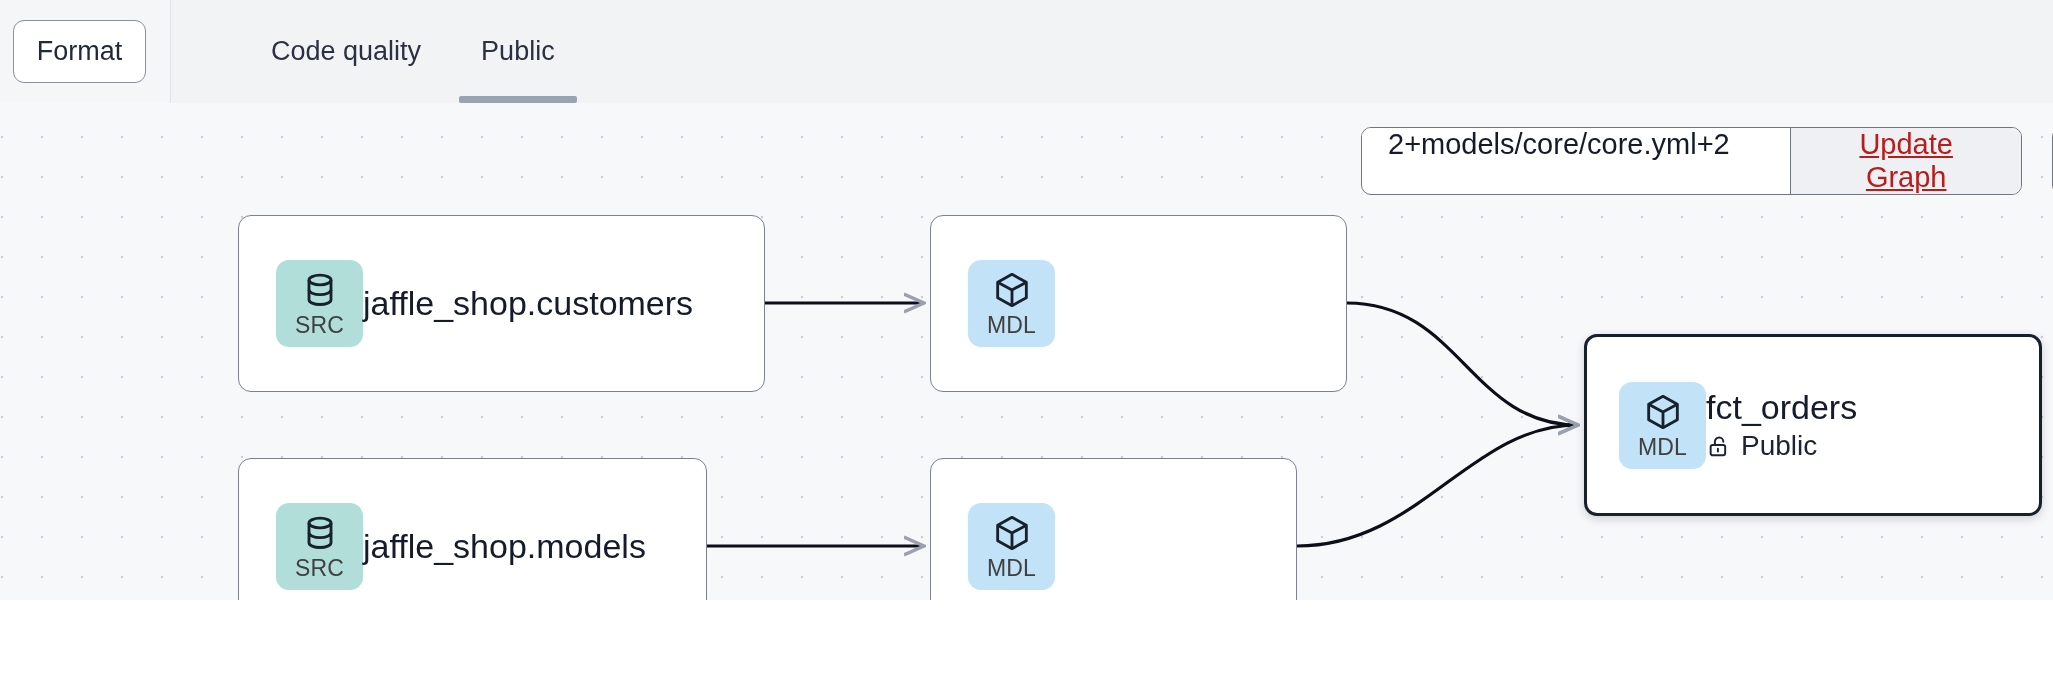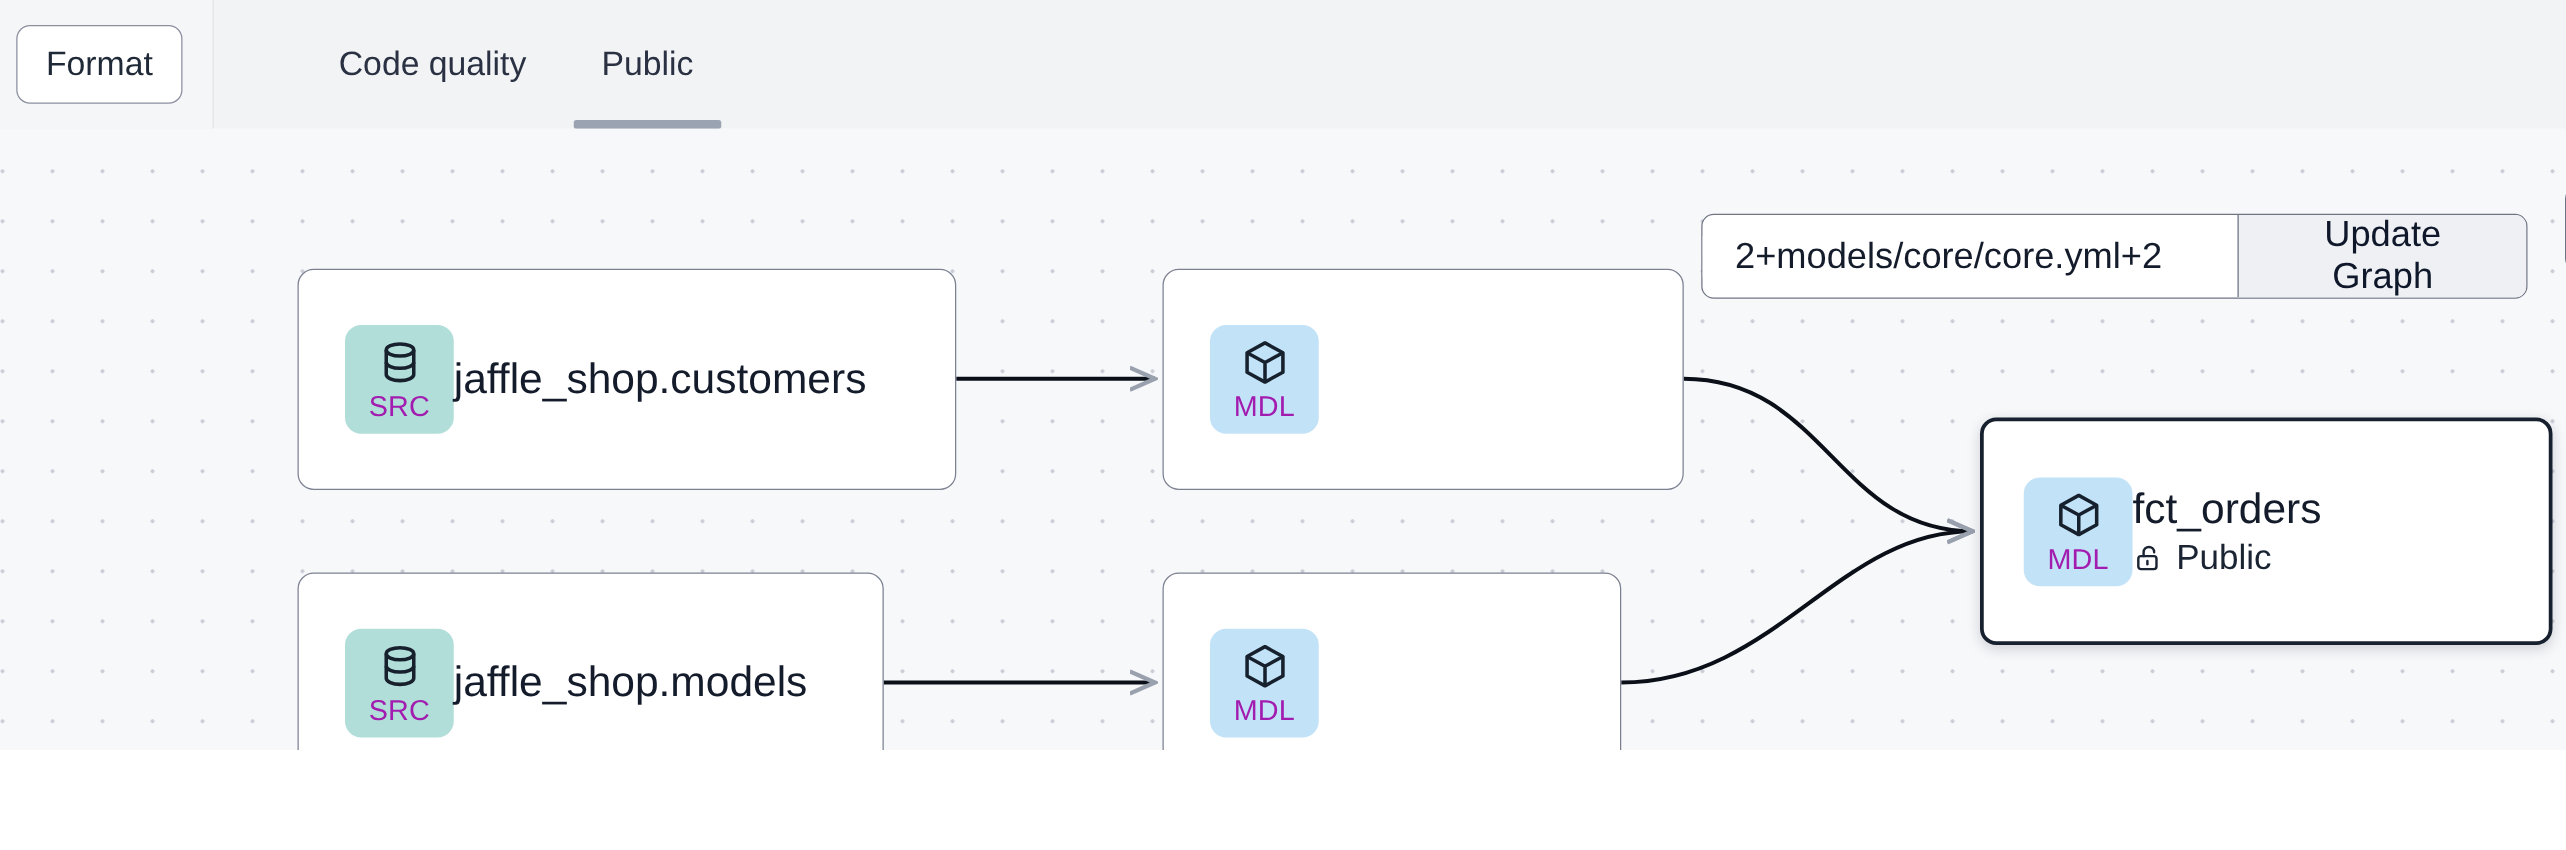--- a/index.html
+++ b/index.html
@@ -140,21 +140,21 @@
     justify-content: center;
     flex: none;
     gap: 1px;
   }
 
   .badge.src { background: #b2ded9; }
   .badge.mdl { background: #c2e2f7; }
 
   .badge-label {
     font-size: 23px;
-    color: #a21caf;
+    color: #404040;
     letter-spacing: 0.2px;
     line-height: 1;
     margin-top: 3px;
   }
 
   .node-body {
     display: flex;
     flex-direction: column;
     justify-content: center;
     gap: 2px;
@@ -180,53 +180,53 @@
     position: absolute;
     top: 24px;
     left: 1361px;
     display: flex;
     align-items: center;
     z-index: 5;
   }
 
   .selector-group {
     display: flex;
-    align-items: center;
+    align-items: flex-start;
     height: 68px;
     border: 1.5px solid #6f7585;
     border-radius: 10px;
     overflow: hidden;
     background: #ffffff;
-    margin-top: 44px;
   }
 
   .selector-input {
     min-width: 418px;
     padding: 0 26px;
     background: #ffffff;
     border: none;
     outline: none;
     font-size: 29px;
     color: #141c2b;
     font-family: "Liberation Sans", sans-serif;
   }
 
   .update-graph-button {
     min-width: 230px;
     padding: 0 24px;
     background: #eef0f3;
     border: none;
     border-left: 1.5px solid #6f7585;
     font-size: 29px;
-    color: #0f172a;
+    color: #b91c1c;
     cursor: pointer;
     font-family: "Liberation Sans", sans-serif;
     display: flex;
     align-items: center;
     justify-content: center;
+    text-decoration: underline;
   }
 
   .edge-control {
     margin-left: 30px;
     width: 62px;
     height: 68px;
     border: 1.5px solid #6f7585;
     border-radius: 10px;
     background: #f3f4f6;
     cursor: pointer;

